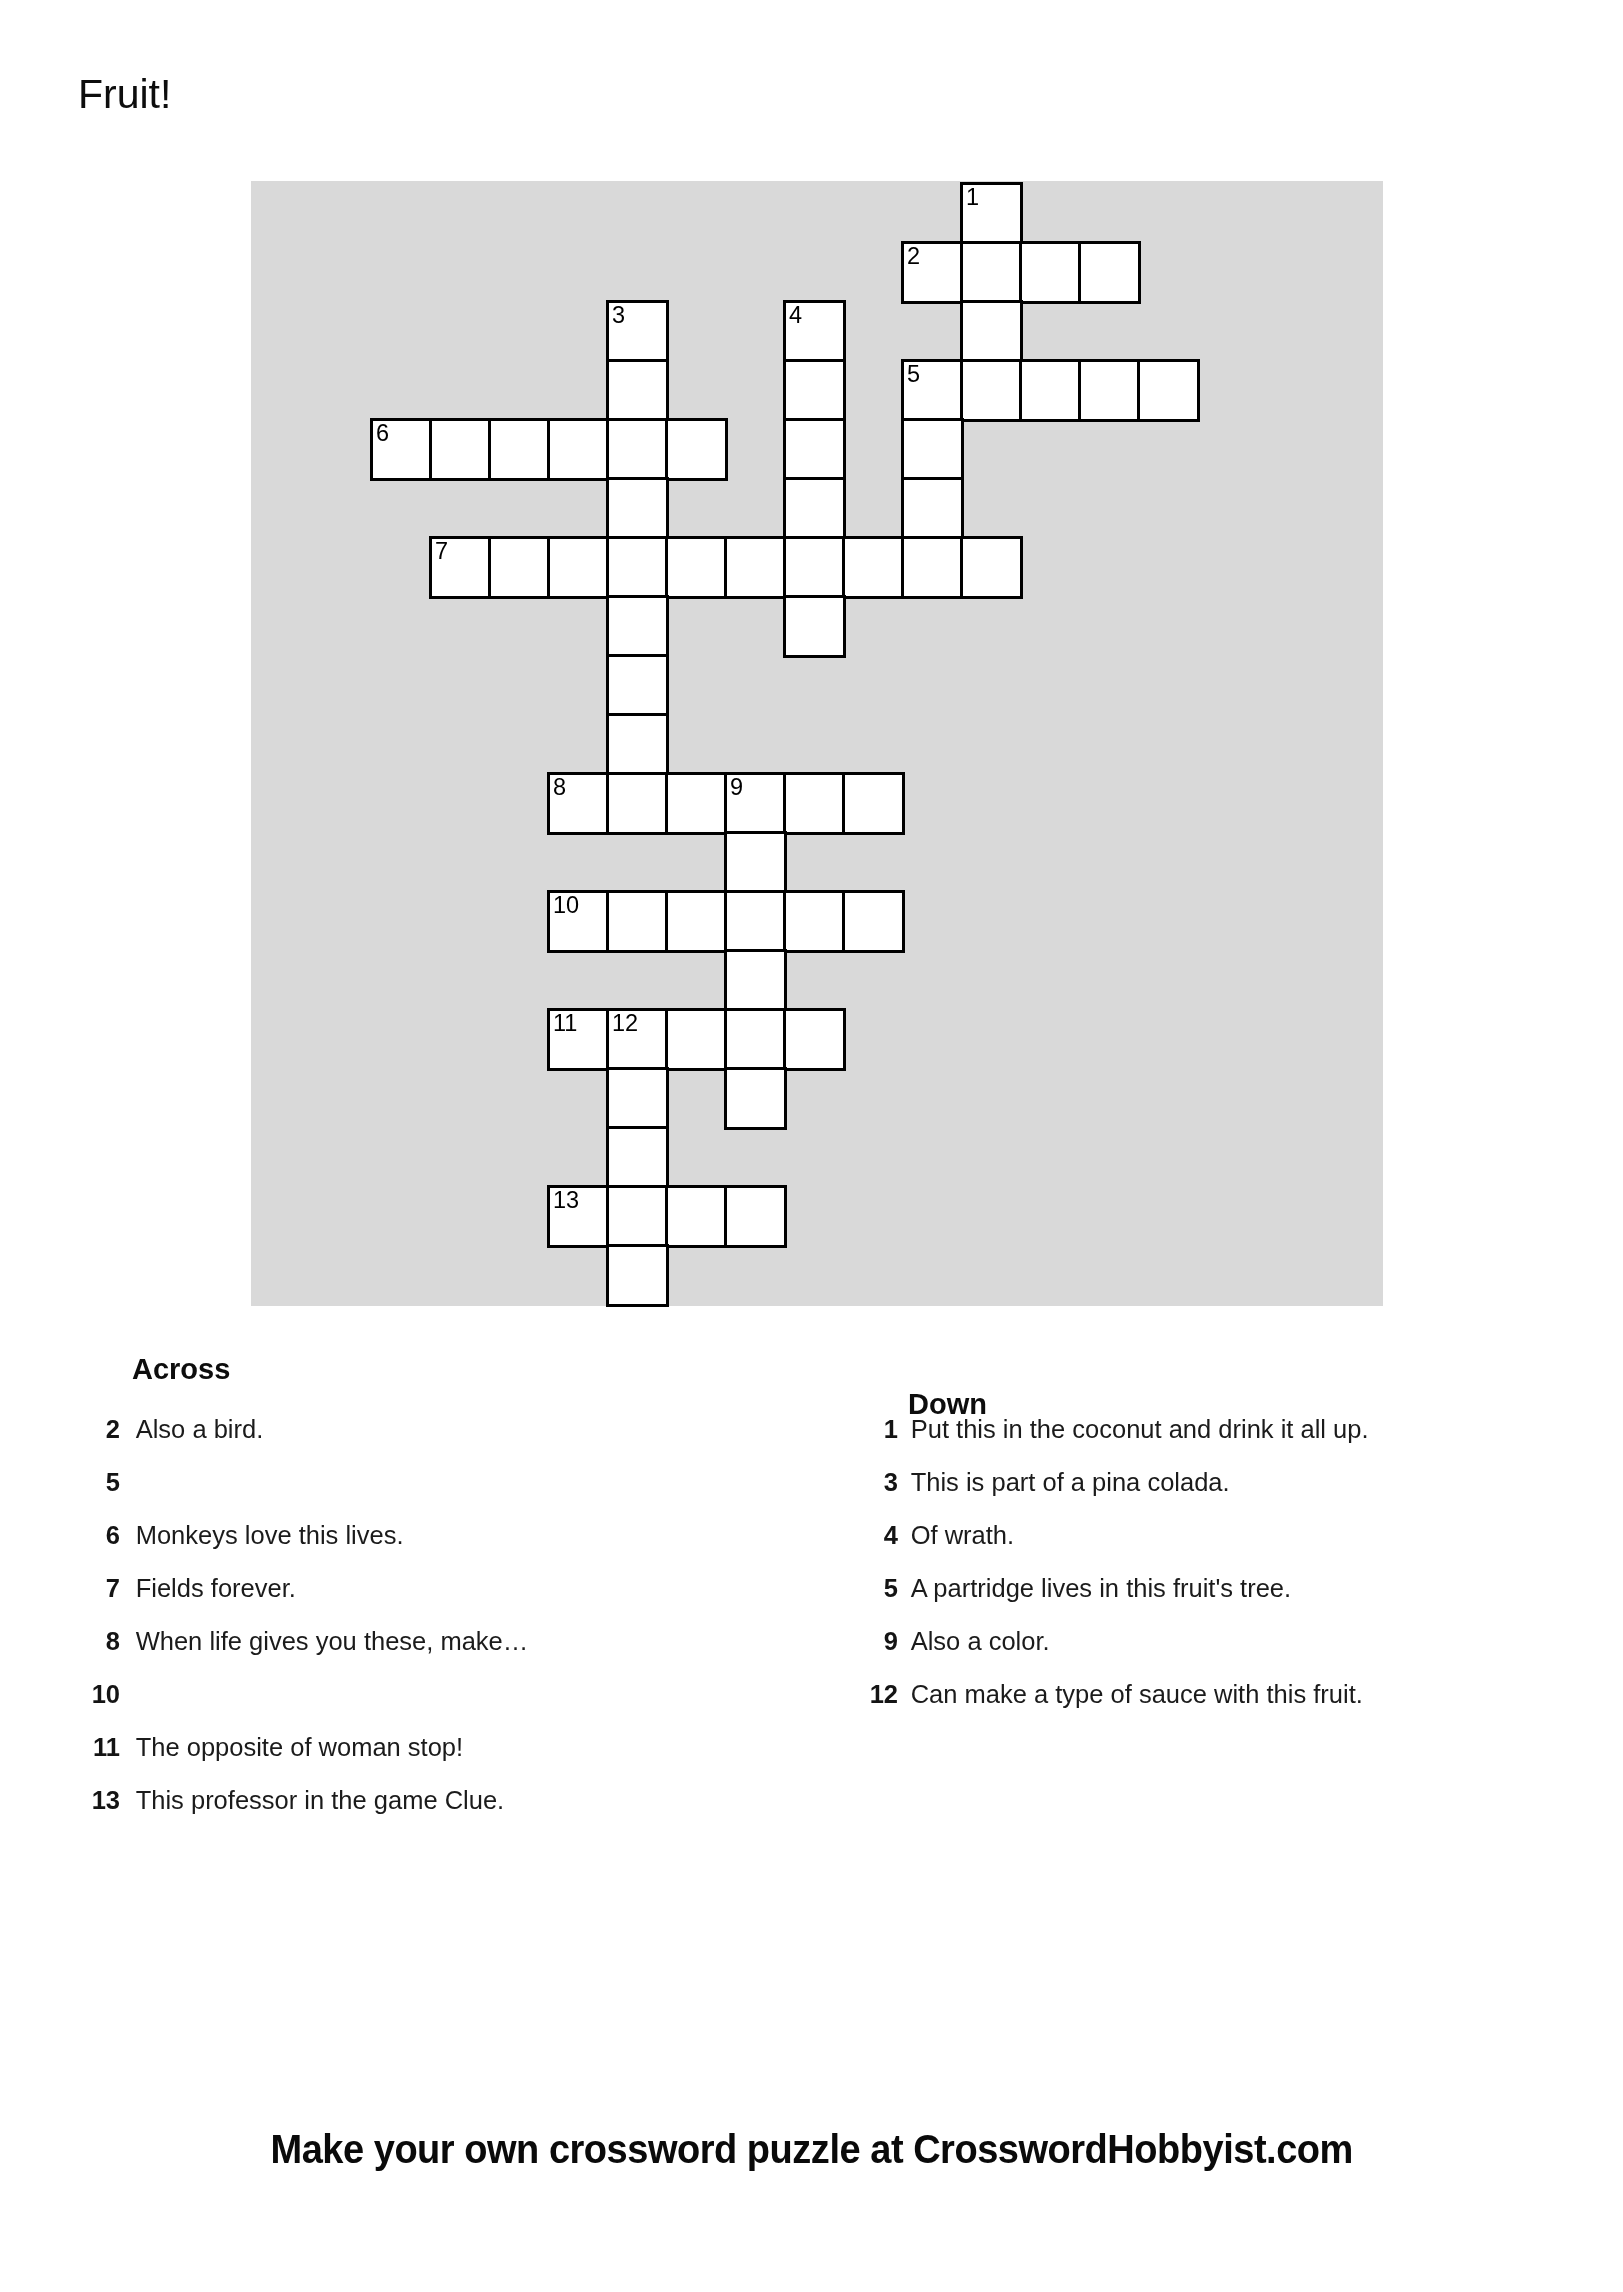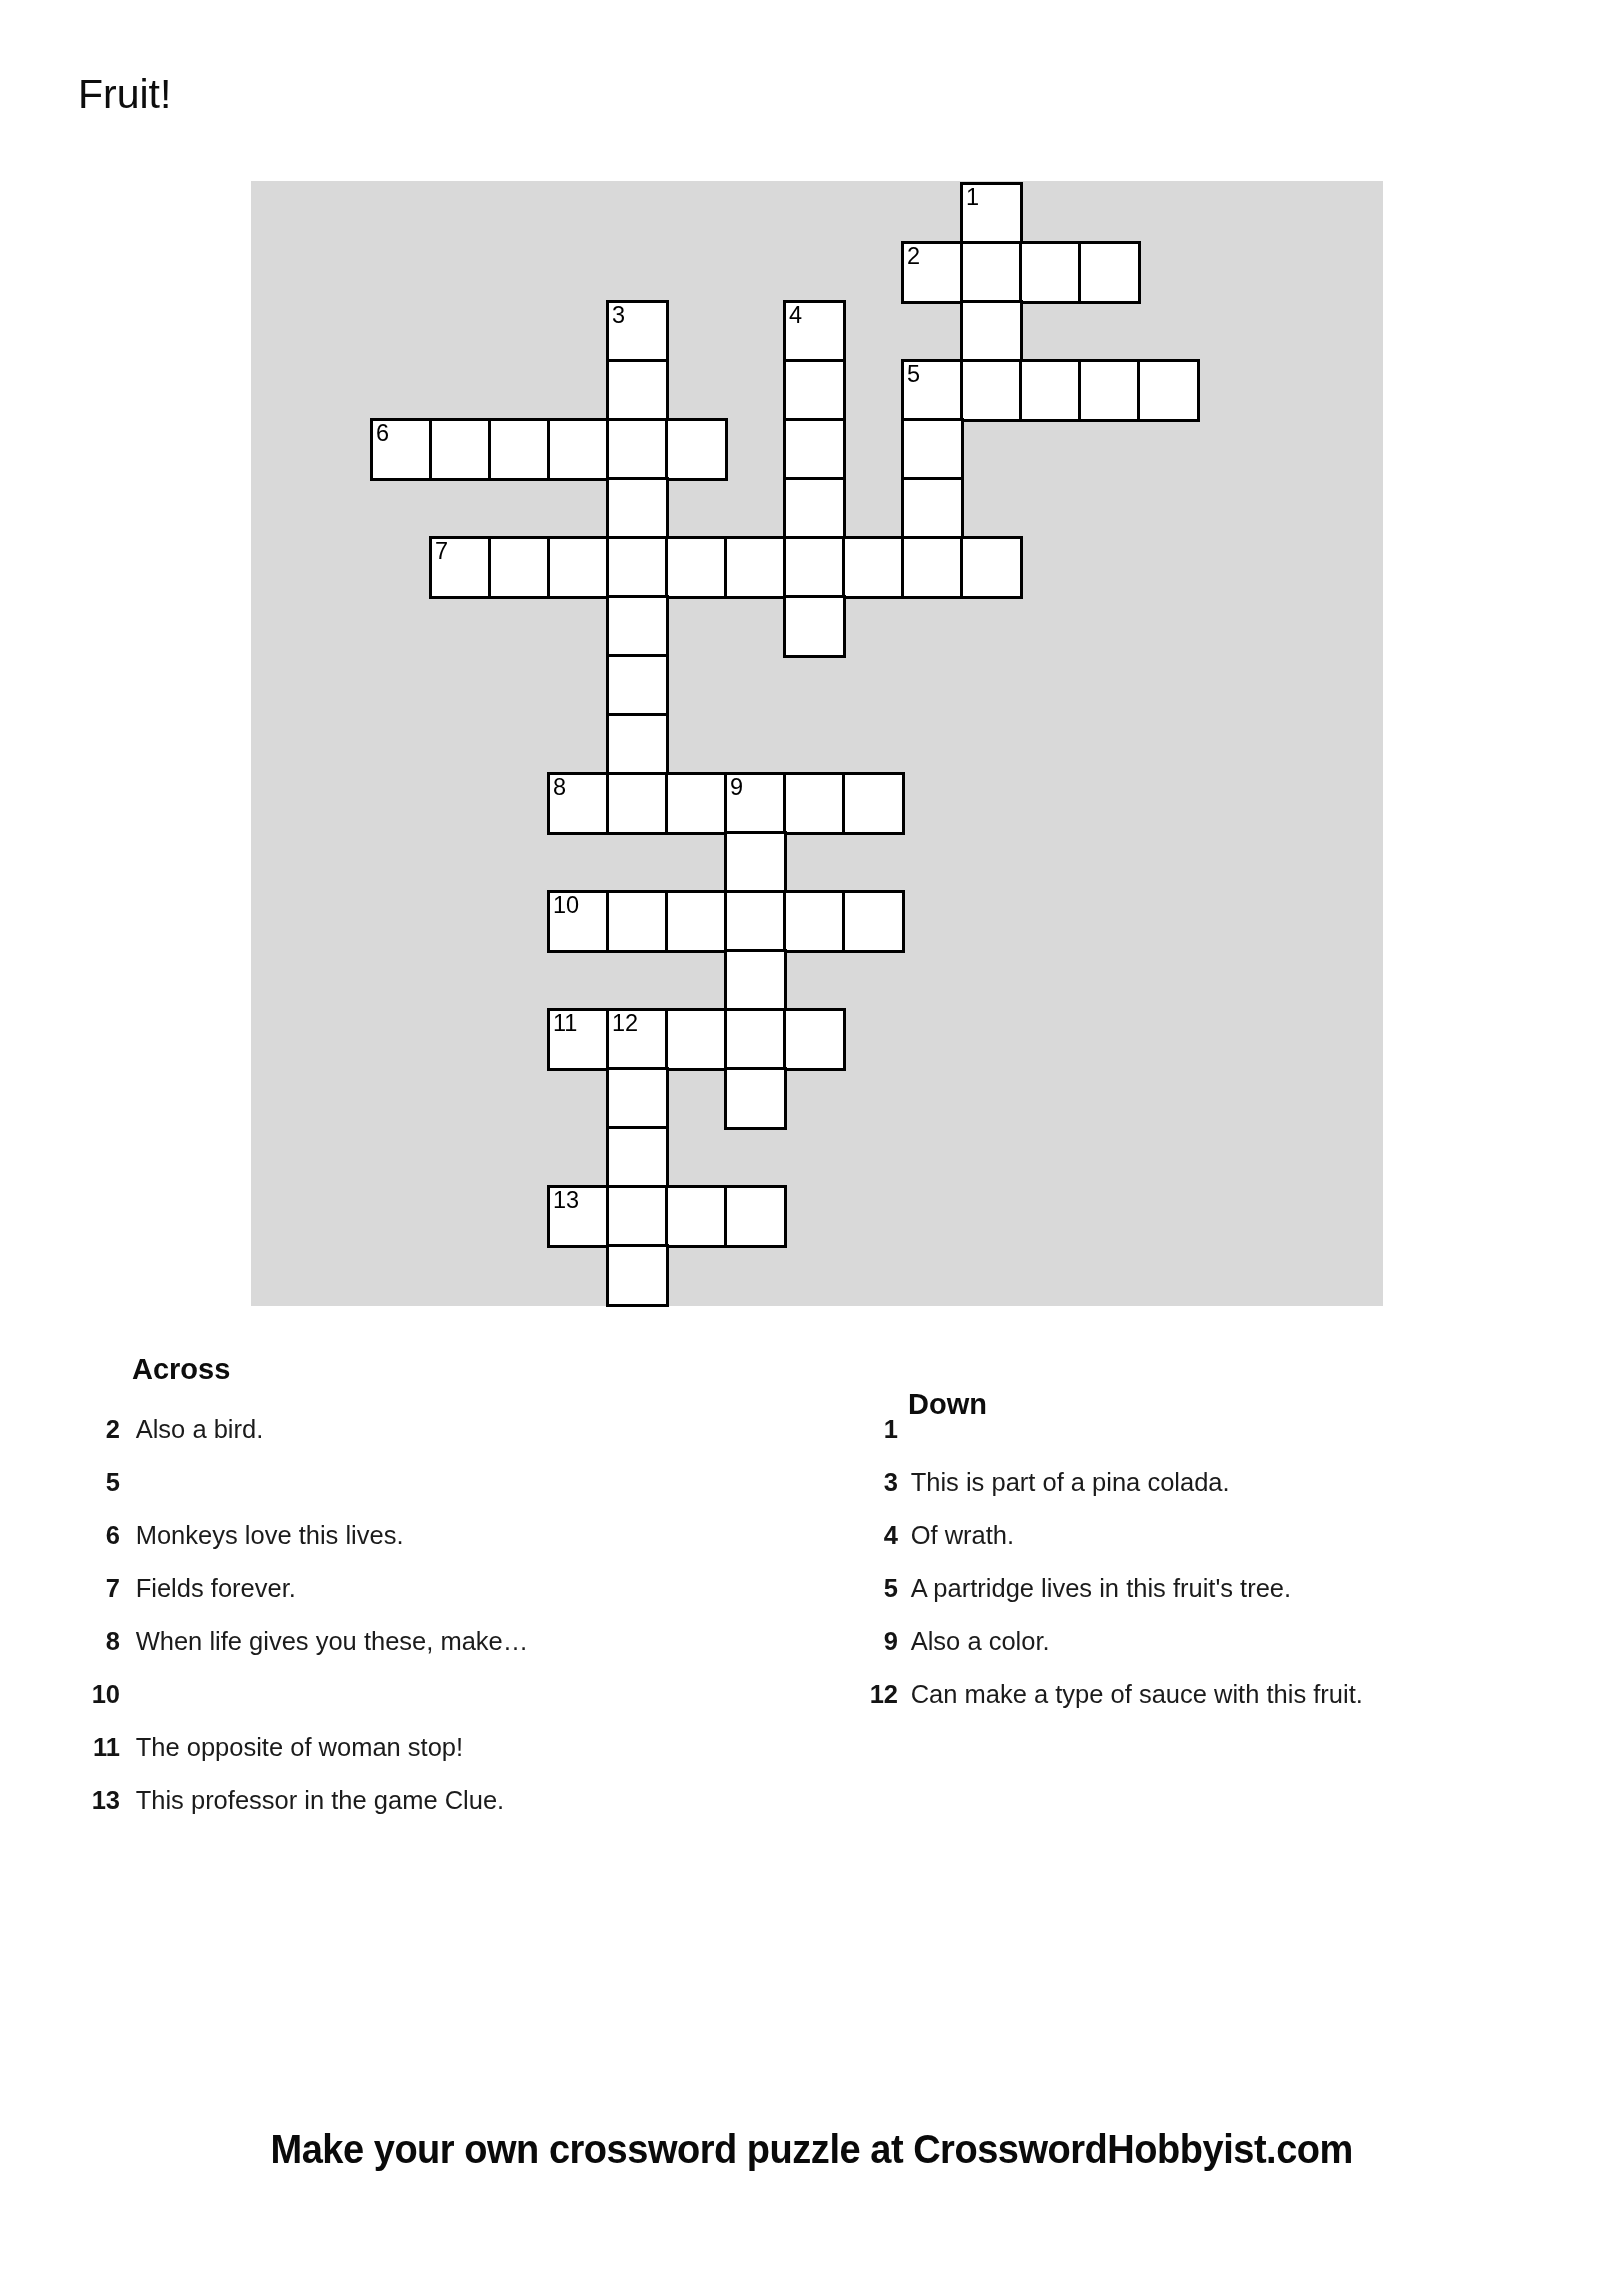--- a/index.html
+++ b/index.html
@@ -176,20 +176,21 @@
       <span class="clue-text">The opposite of woman stop!</span>
     </div>
     <div class="clue-row">
       <span class="clue-num">13</span>
       <span class="clue-text">This professor in the game Clue.</span>
     </div>
   </div>
 <div class="clues clues-down">
     <div class="clue-row">
       <span class="clue-num">1</span>
+      <span class="clue-text">Put this in the coconut and drink it all up.</span>
     </div>
     <div class="clue-row">
       <span class="clue-num">3</span>
       <span class="clue-text">This is part of a pina colada.</span>
     </div>
     <div class="clue-row">
       <span class="clue-num">4</span>
       <span class="clue-text">Of wrath.</span>
     </div>
     <div class="clue-row">

